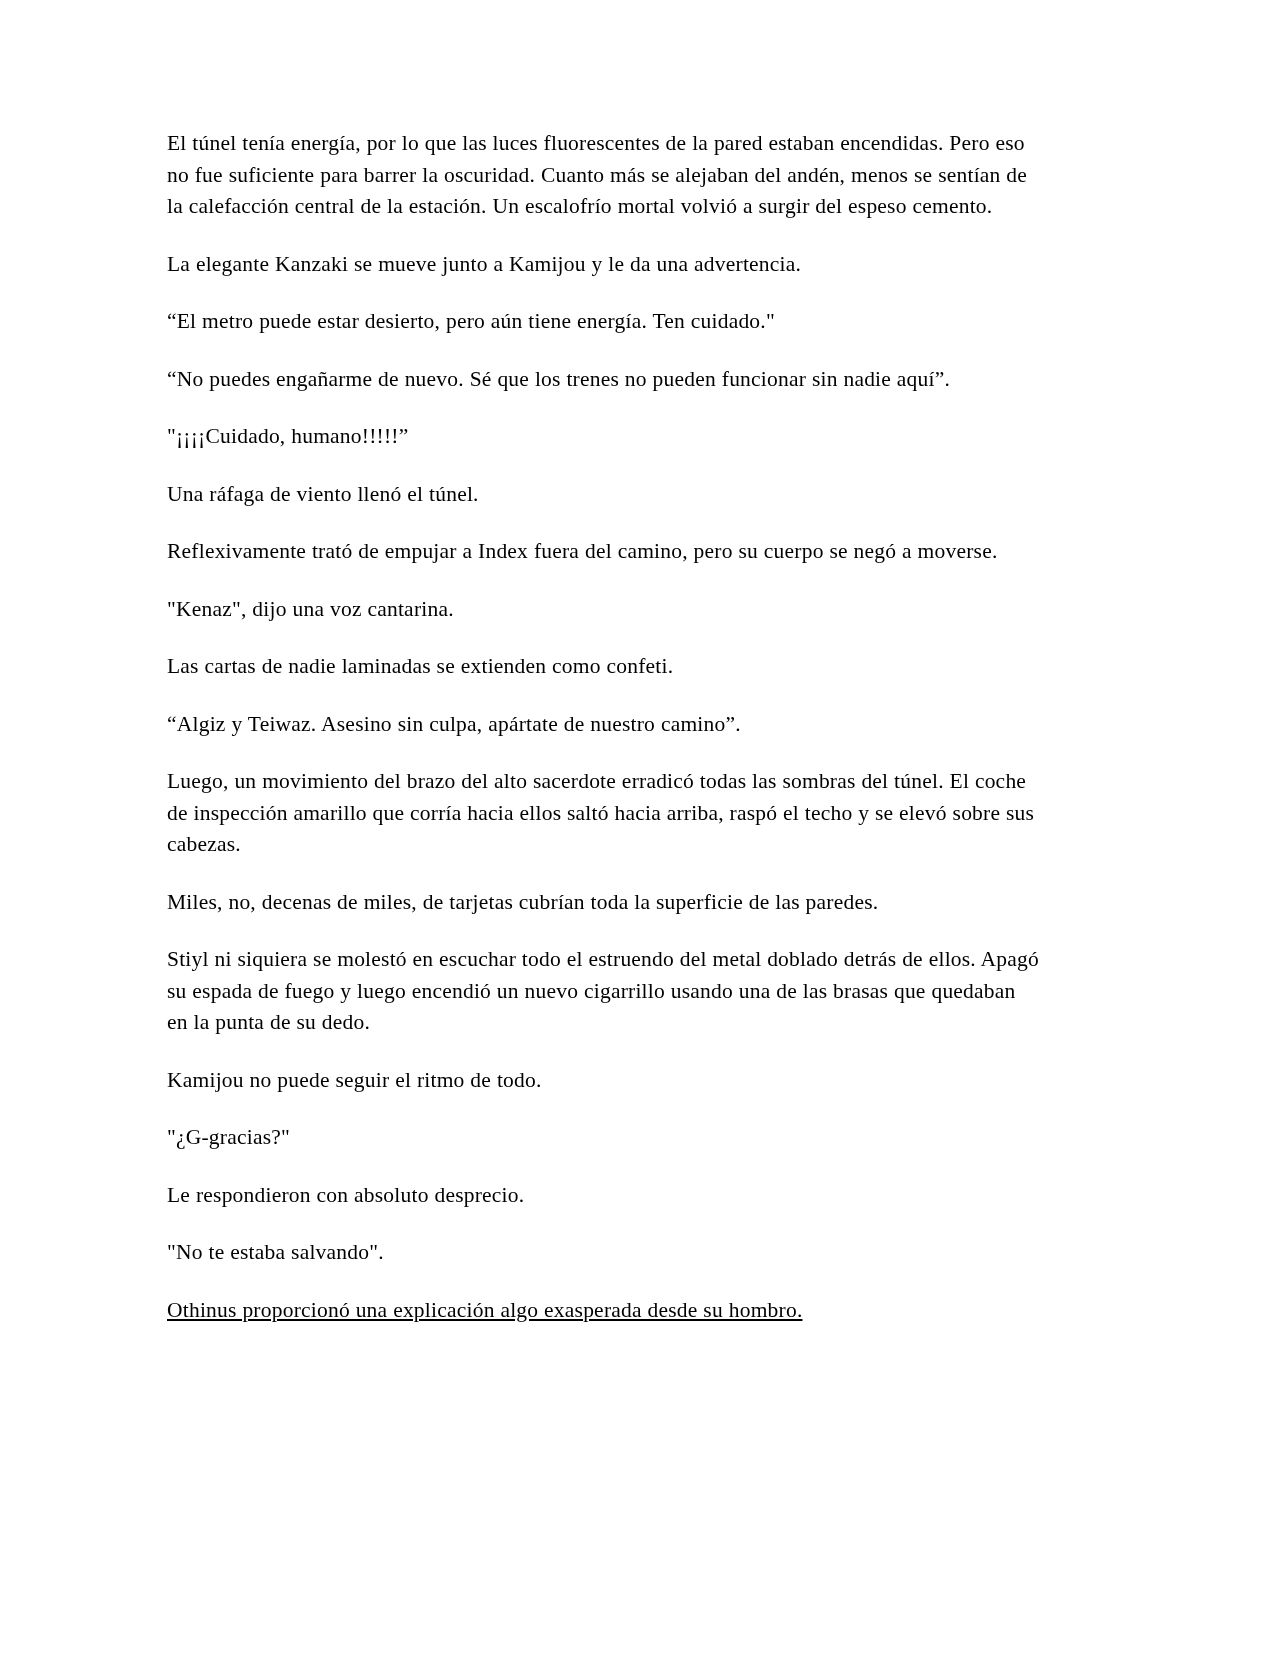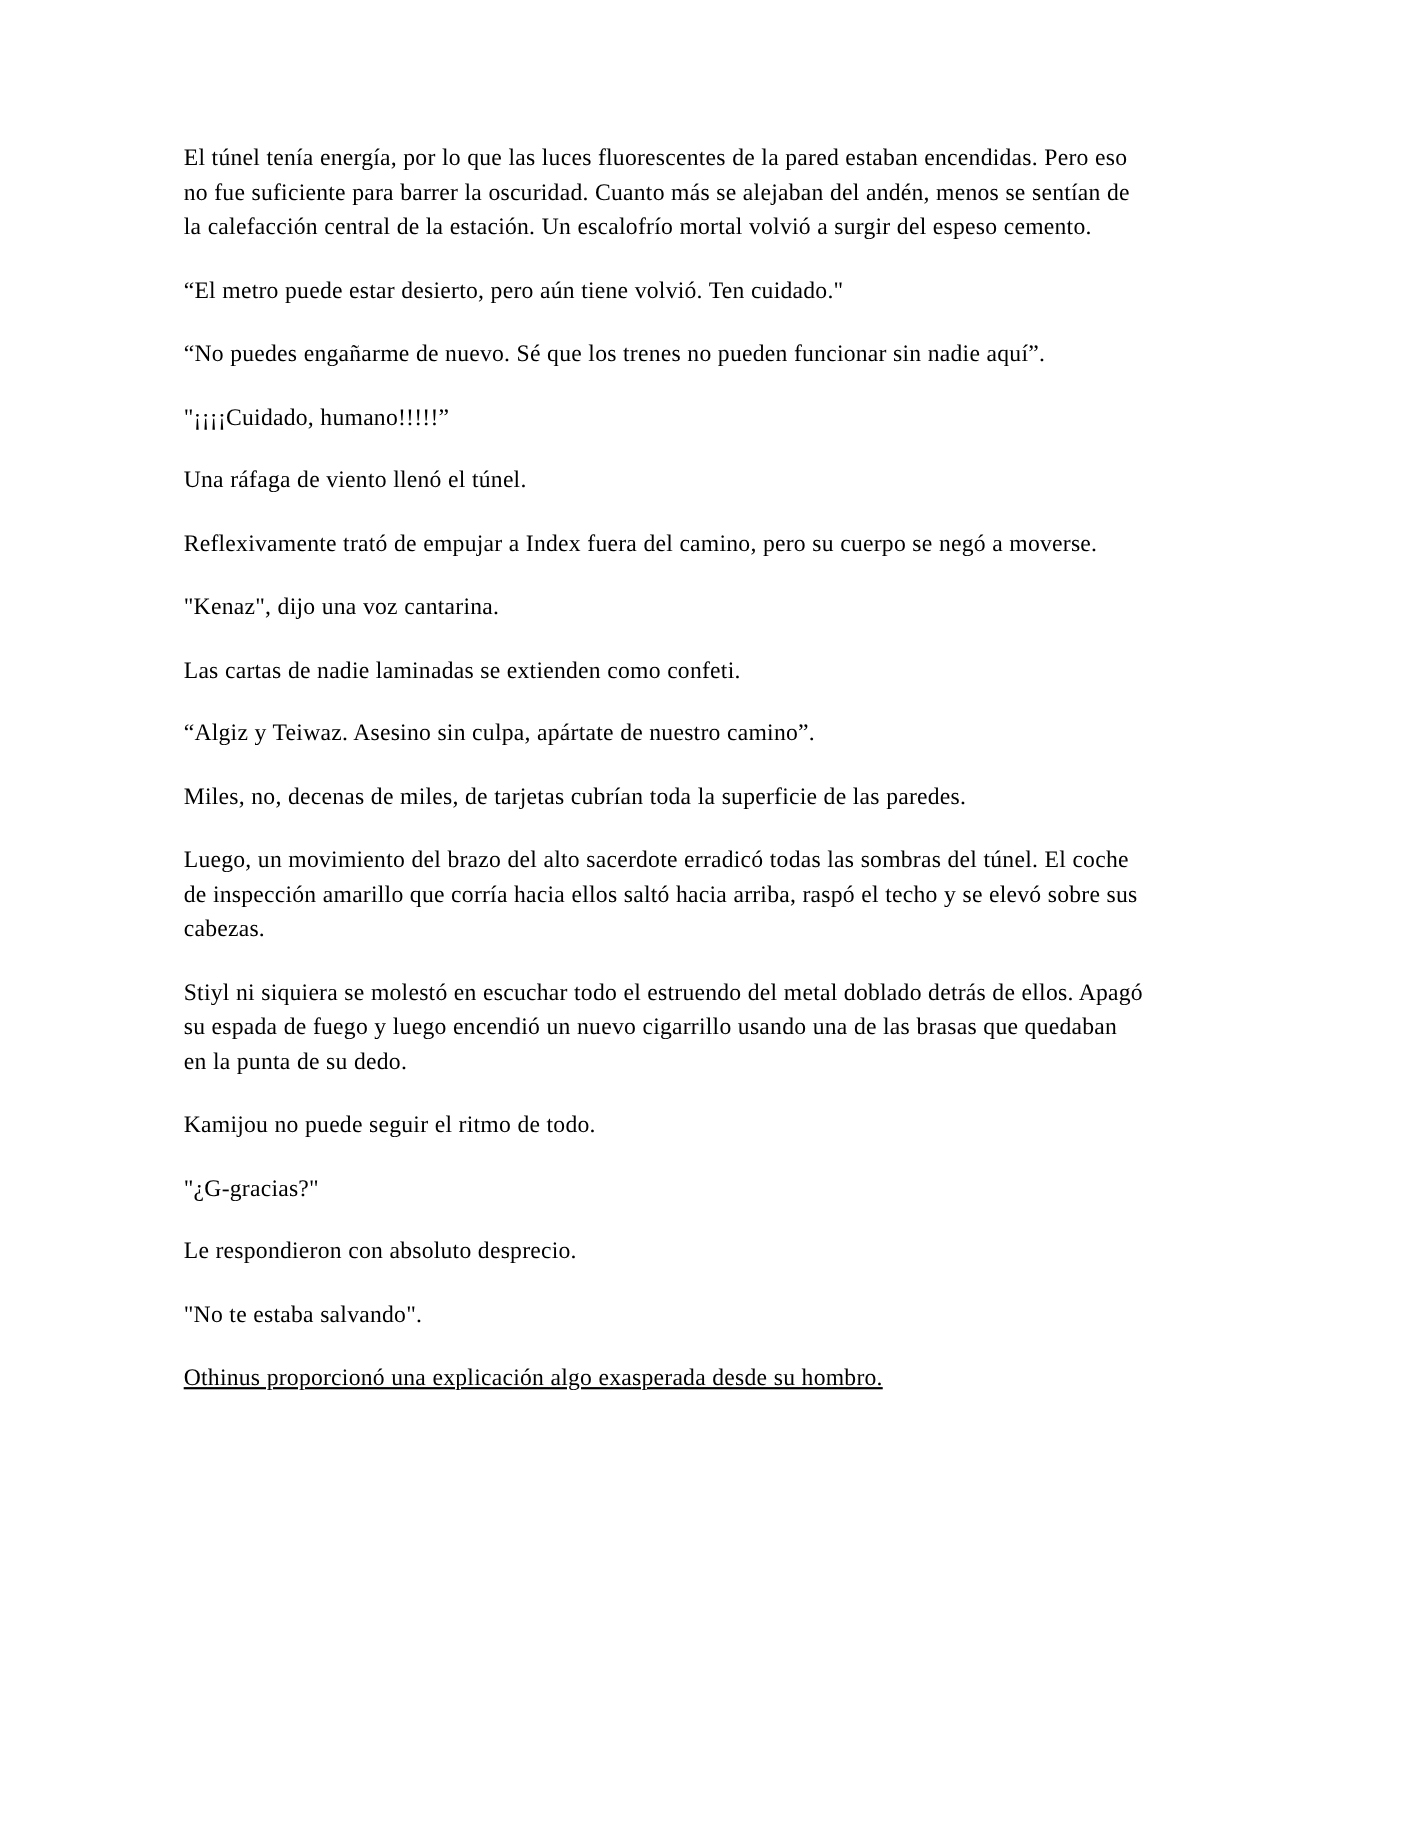--- a/index.html
+++ b/index.html
@@ -39,30 +39,31 @@
     margin-bottom: 0;
     text-decoration: underline;
   }
 </style>
 </head>
 <body>
 
 <div class="page">
   <div class="doc-body">
     <p class="para">El túnel tenía energía, por lo que las luces fluorescentes de la pared estaban encendidas. Pero eso no fue suficiente para barrer la oscuridad. Cuanto más se alejaban del andén, menos se sentían de la calefacción central de la estación. Un escalofrío mortal volvió a surgir del espeso cemento.</p>
-    <p class="para">“El metro puede estar desierto, pero aún tiene volvió. Ten cuidado."</p>
+    <p class="para">La elegante Kanzaki se mueve junto a Kamijou y le da una advertencia.</p>
+    <p class="para">“El metro puede estar desierto, pero aún tiene energía. Ten cuidado."</p>
     <p class="para">“No puedes engañarme de nuevo. Sé que los trenes no pueden funcionar sin nadie aquí”.</p>
     <p class="para">"¡¡¡¡Cuidado, humano!!!!!”</p>
     <p class="para">Una ráfaga de viento llenó el túnel.</p>
     <p class="para">Reflexivamente trató de empujar a Index fuera del camino, pero su cuerpo se negó a moverse.</p>
     <p class="para">"Kenaz", dijo una voz cantarina.</p>
     <p class="para">Las cartas de nadie laminadas se extienden como confeti.</p>
     <p class="para">“Algiz y Teiwaz. Asesino sin culpa, apártate de nuestro camino”.</p>
+    <p class="para">Luego, un movimiento del brazo del alto sacerdote erradicó todas las sombras del túnel. El coche de inspección amarillo que corría hacia ellos saltó hacia arriba, raspó el techo y se elevó sobre sus cabezas.</p>
     <p class="para">Miles, no, decenas de miles, de tarjetas cubrían toda la superficie de las paredes.</p>
-    <p class="para">Luego, un movimiento del brazo del alto sacerdote erradicó todas las sombras del túnel. El coche de inspección amarillo que corría hacia ellos saltó hacia arriba, raspó el techo y se elevó sobre sus cabezas.</p>
     <p class="para">Stiyl ni siquiera se molestó en escuchar todo el estruendo del metal doblado detrás de ellos. Apagó su espada de fuego y luego encendió un nuevo cigarrillo usando una de las brasas que quedaban en la punta de su dedo.</p>
     <p class="para">Kamijou no puede seguir el ritmo de todo.</p>
     <p class="para">"¿G-gracias?"</p>
     <p class="para">Le respondieron con absoluto desprecio.</p>
     <p class="para">"No te estaba salvando".</p>
     <p class="para">Othinus proporcionó una explicación algo exasperada desde su hombro.</p>
   </div>
 </div>
 
 </body></html>

